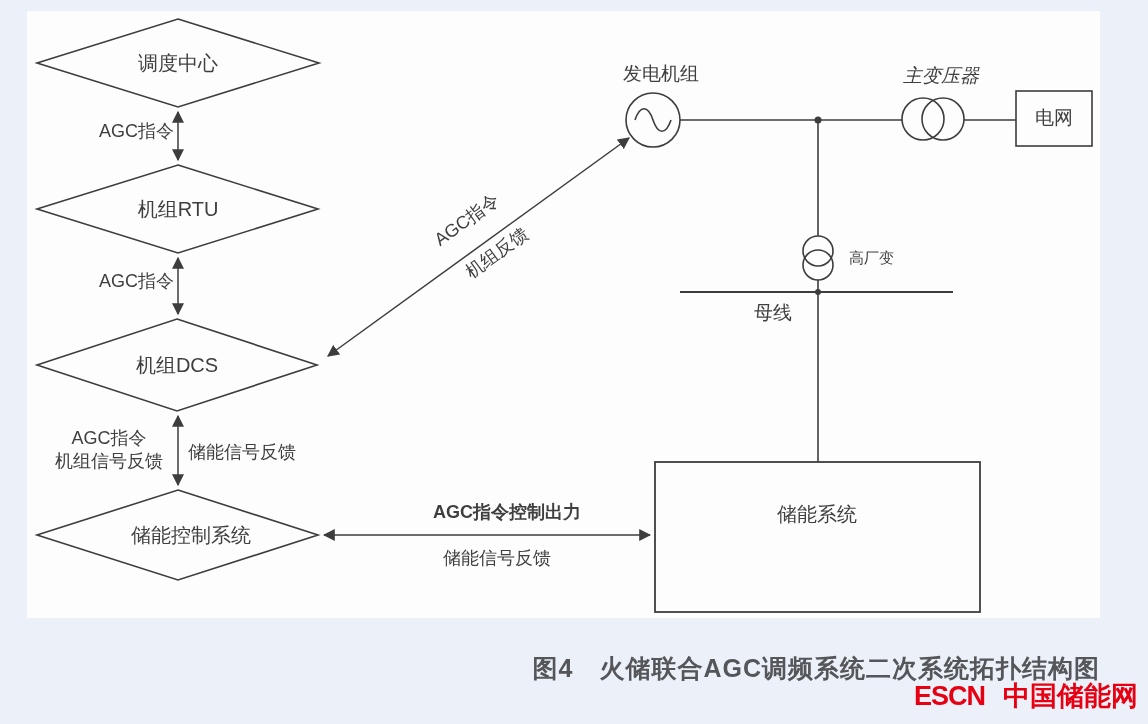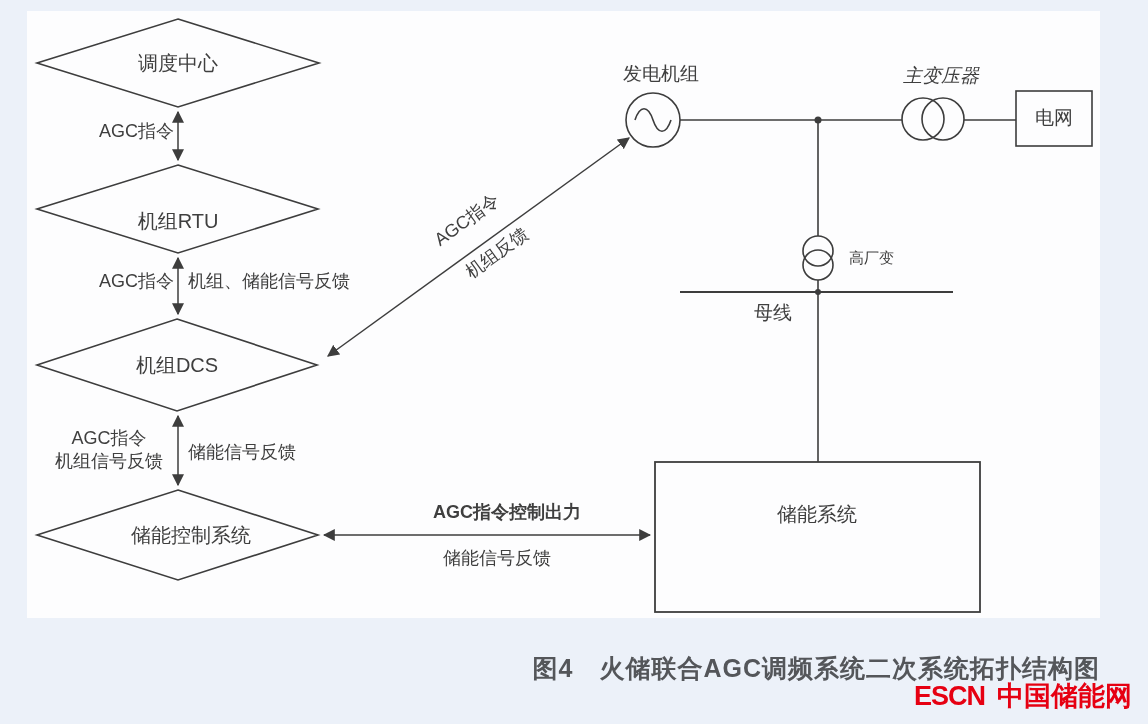--- a/index.html
+++ b/index.html
@@ -38,21 +38,21 @@
     letter-spacing: 1px;
   }
   .logo {
     position: absolute; left: 914px; top: 678px;
     color: #e60012;
     font-size: 27px;
     font-weight: 900;
     white-space: nowrap;
     letter-spacing: 0px;
   }
-  .logo .latin { letter-spacing: -1px; margin-right: 12px; }
+  .logo .latin { letter-spacing: -1px; margin-right: 18px; }
 </style>
 </head>
 <body>
 
 <div class="stage">
   <div class="panel"></div>
 
   <svg class="diagram" viewBox="0 0 1148 724">
     <defs>
       <marker id="ah" viewBox="0 0 10 10" refX="9" refY="5" markerWidth="8" markerHeight="8" orient="auto-start-reverse">
@@ -87,33 +87,32 @@
     <polygon points="178,490 318,535 178,580 37,535" fill="#fdfdfe" stroke="#3d3d3d" stroke-width="1.6"></polygon>
 
     <line x1="178" y1="112" x2="178" y2="160" stroke="#3d3d3d" stroke-width="1.5" marker-start="url(#ah)" marker-end="url(#ah)"></line>
     <line x1="178" y1="258" x2="178" y2="314" stroke="#3d3d3d" stroke-width="1.5" marker-start="url(#ah)" marker-end="url(#ah)"></line>
     <line x1="178" y1="416" x2="178" y2="485" stroke="#3d3d3d" stroke-width="1.5" marker-start="url(#ah)" marker-end="url(#ah)"></line>
     <line x1="324" y1="535" x2="650" y2="535" stroke="#3d3d3d" stroke-width="1.5" marker-start="url(#ah)" marker-end="url(#ah)"></line>
     <line x1="328" y1="356" x2="629" y2="138" stroke="#3d3d3d" stroke-width="1.5" marker-start="url(#ah)" marker-end="url(#ah)"></line>
   </svg>
 
   <div class="lbl node" style="left:178px; top:63px;">调度中心</div>
-  <div class="lbl node" style="left:178px; top:209px;margin-top:12px;">机组RTU</div>
+  <div class="lbl node" style="left:178px; top:209px;">机组RTU</div>
   <div class="lbl node" style="left:177px; top:365px;">机组DCS</div>
   <div class="lbl node" style="left:178px; top:535px;margin-left:13px;">储能控制系统</div>
   <div class="lbl" style="left:661px; top:74px; font-size:19px;">发电机组</div>
   <div class="lbl" style="left:941px; top:76px; font-size:19px;font-style:italic;">主变压器</div>
   <div class="lbl" style="left:1054px; top:118px; font-size:19px;">电网</div>
   <div class="lbl align-l" style="left:849px; top:258px; font-size:15px;">高厂变</div>
   <div class="lbl" style="left:773px; top:313px; font-size:19px;">母线</div>
   <div class="lbl node" style="left:817px; top:514px;">储能系统</div>
 
   <div class="lbl align-r" style="left:174px; top:131px;">AGC指令</div>
   <div class="lbl align-r" style="left:174px; top:281px;">AGC指令</div>
-  <div class="lbl align-l" style="left:188px; top:281px;">机组、储能信号反馈</div>
   <div class="lbl" style="left:109px; top:438px;">AGC指令</div>
   <div class="lbl" style="left:109px; top:461px;">机组信号反馈</div>
   <div class="lbl align-l" style="left:188px; top:452px;">储能信号反馈</div>
   <div class="lbl rot" style="left:467px; top:220px;">AGC指令</div>
   <div class="lbl rot" style="left:497px; top:253px;">机组反馈</div>
   <div class="lbl" style="left:507px; top:512px;font-weight:bold;">AGC指令控制出力</div>
   <div class="lbl" style="left:497px; top:558px;">储能信号反馈</div>
 
   <div class="caption">图4　火储联合AGC调频系统二次系统拓扑结构图</div>
   <div class="logo">

